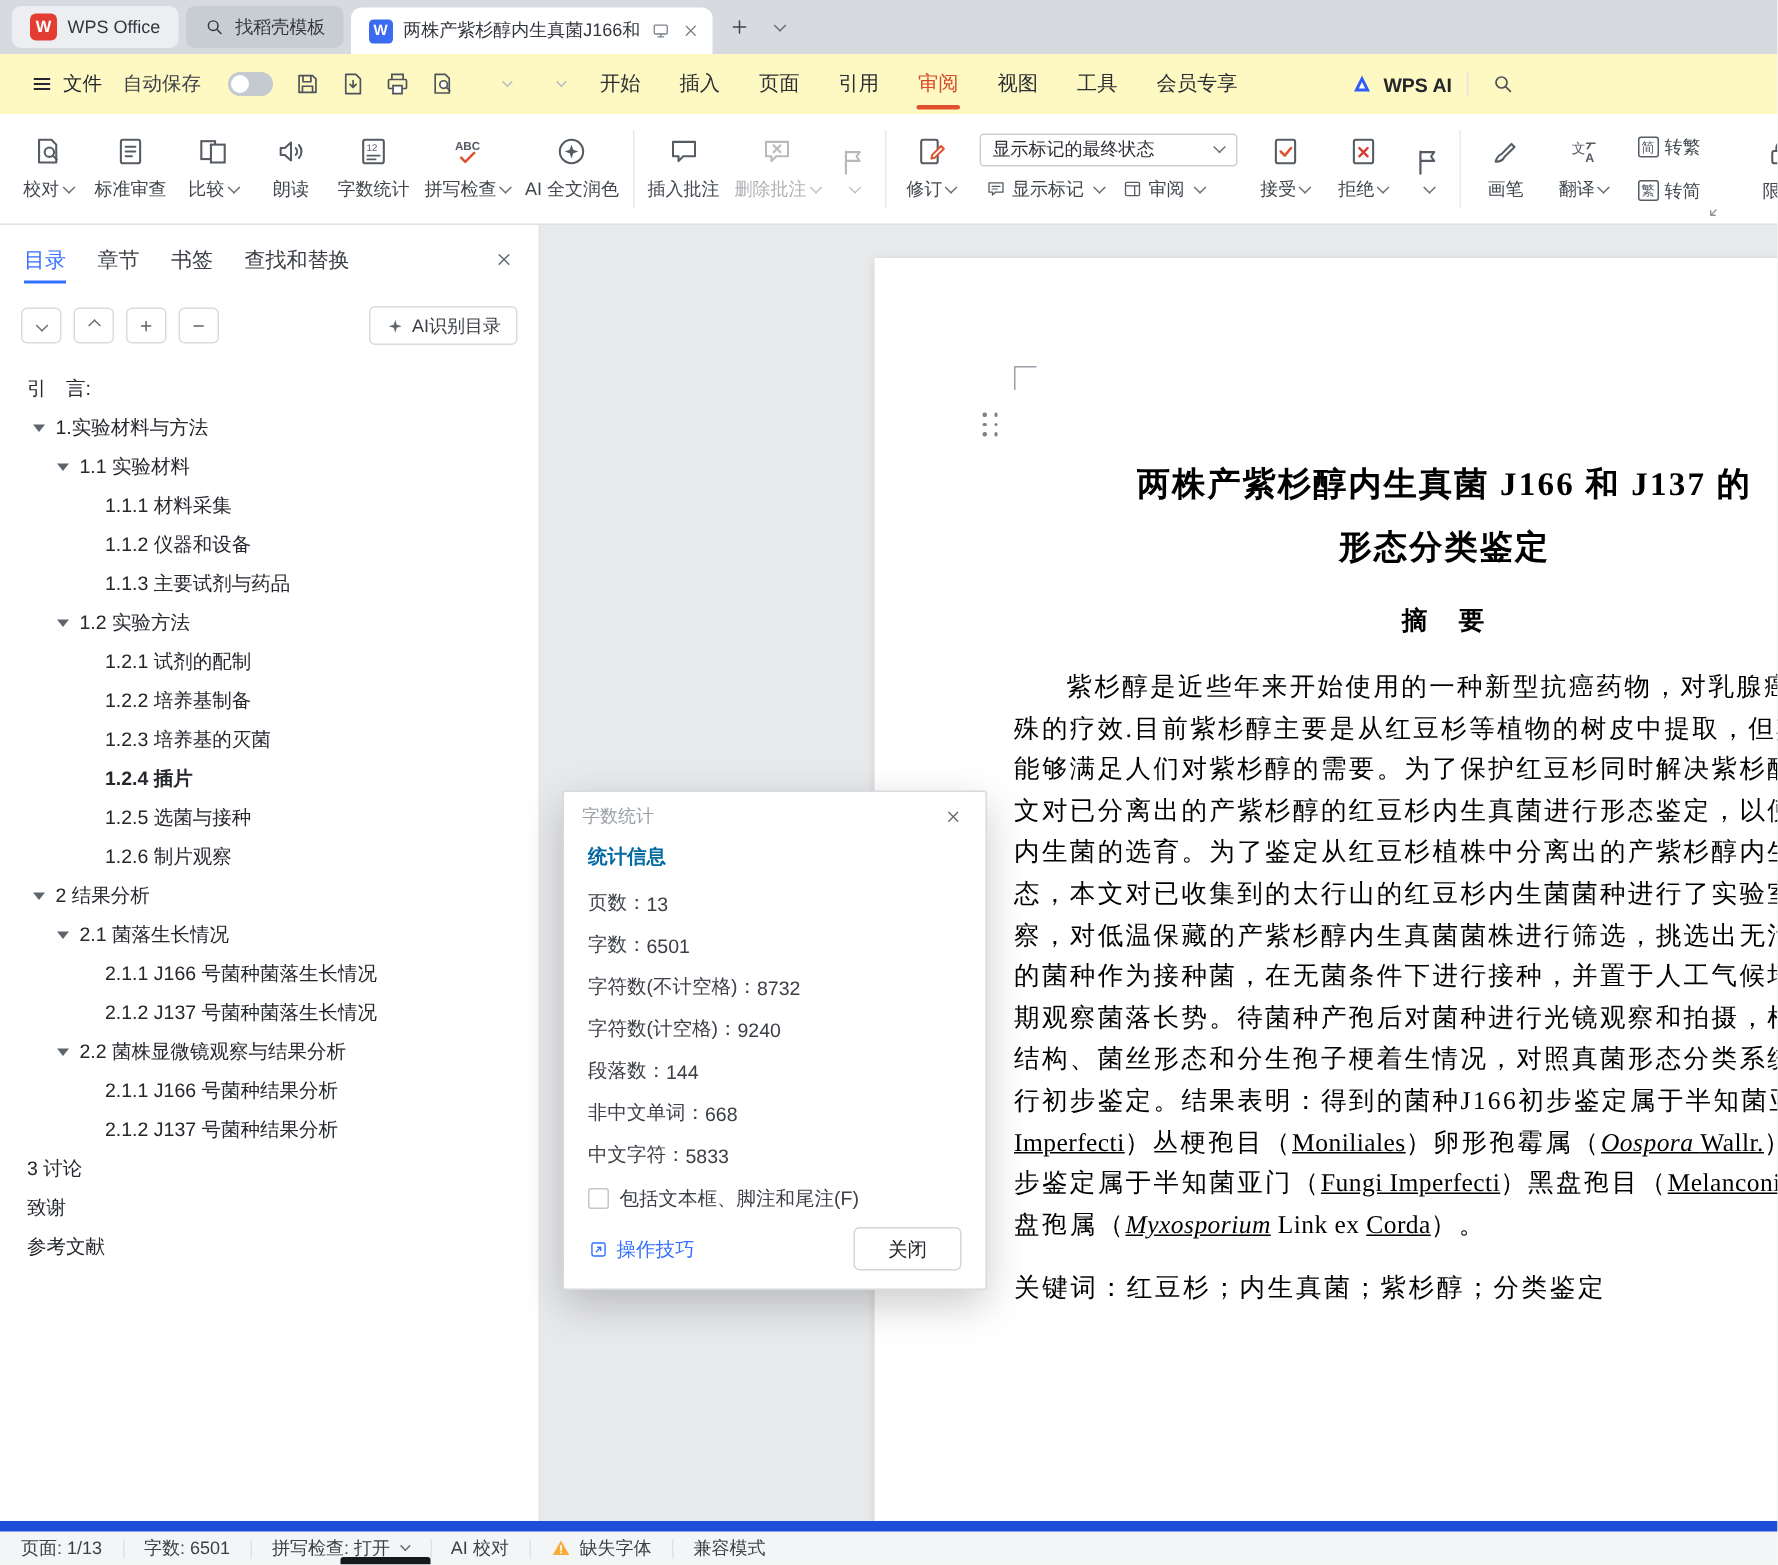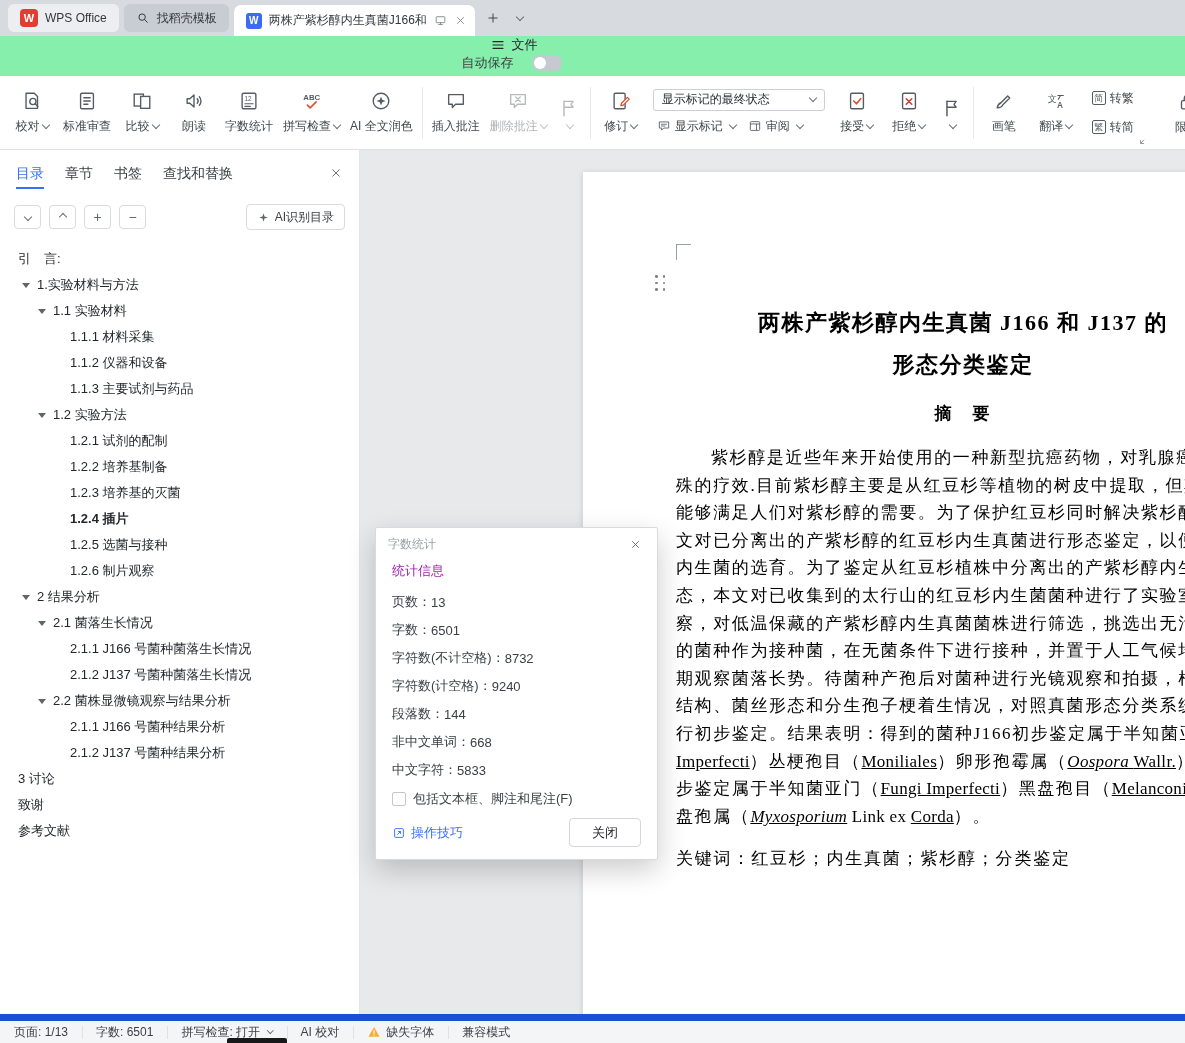--- a/index.html
+++ b/index.html
@@ -17,21 +17,21 @@
   .doc-ico { width:16px; height:16px; border-radius:3px; background:#3a6bf0; color:#fff; font-weight:bold; font-size:10px; display:flex; align-items:center; justify-content:center; }
   .wtab-label { max-width:158px; overflow:hidden; white-space:nowrap; }
   .tb-btn { width:26px; height:26px; display:flex; align-items:center; justify-content:center; color:#3f444b; border-radius:4px; }
   .dim { color:#7b818a; } .i13 { width:13px; height:13px; } .i14 { width:14px; height:14px; }
   .i16 { width:16px; height:16px; } .i18 { width:18px; height:18px; } .i22 { width:22px; height:22px; }
   .chev { width:6px; height:6px; border-right:1.4px solid #6a7077; border-bottom:1.4px solid #6a7077; transform:rotate(45deg); display:inline-block; margin-left:3px; margin-top:-3px; }
   .chev.up { transform:rotate(-135deg); margin-top:3px; }
   .chev.tiny { width:4.5px; height:4.5px; }
 
   
-  #menubar { position:absolute; top:36px; left:0; right:0; height:40px; background:#86efac; display:flex; align-items:center; padding:0 170px 0 12px;flex-direction:column; }
+  #menubar { position:absolute; top:36px; left:0; right:0; height:40px; background:#fef9c3; display:flex; align-items:center; padding:0 170px 0 12px; }
   .mb-file { display:flex; align-items:center; gap:6px; font-size:13px; color:#23262b; padding:0 8px; height:30px; }
   .mb-autosave { display:flex; align-items:center; gap:18px; font-size:13px; color:#3c4046; margin:0 10px 0 6px; }
   .toggle { width:30px; height:16px; border-radius:8px; background:#c5cad1; position:relative; }
   .toggle::after { content:""; position:absolute; left:2px; top:2px; width:12px; height:12px; border-radius:50%; background:#fff; }
   .mb-icons { display:flex; align-items:center; gap:4px; margin-right:8px; }
   .mbtn { height:26px; min-width:26px; padding:0 3px; display:flex; align-items:center; justify-content:center; color:#4d535b; border-radius:4px; }
   .mbtn.disabled { color:#b9bdc3; } .mbtn.disabled .chev { border-color:#b9bdc3; }
   #menu-items { display:flex; align-items:flex-start; }
   .menu-item { font-size:13.5px; color:#2b2e33; padding:0 13px; height:40px; line-height:40px; position:relative; }
   .menu-item.active { color:#d6492b; }
@@ -88,21 +88,21 @@
   .doc-line .u { text-decoration:underline; }
   .doc-line .i { font-style:italic; }
   .doc-line .lat { letter-spacing:0.3px; }
   .doc-keywords { font-size:17px; letter-spacing:1.8px; margin-top:17px; white-space:nowrap; }
 
   
   #wcdialog { position:absolute; left:375px; top:527px; width:283px; height:333px; background:#fff; border:1px solid #d8dade; border-radius:2px; box-shadow:0 10px 28px rgba(0,0,0,.20); z-index:50; display:flex; flex-direction:column; }
   .wc-head { height:32px; display:flex; align-items:center; justify-content:space-between; padding:0 12px; font-size:12px; color:#9aa0a6; flex:none; }
   .wc-x { width:20px; height:20px; display:flex; align-items:center; justify-content:center; color:#5f656d; }
   .wc-body { padding:2px 16px 0; flex:1; }
-  .wc-section { font-size:13px; font-weight:normal; color:#a21caf; margin-bottom:8px; }
+  .wc-section { font-size:13px; font-weight:bold; color:#0369a1; margin-bottom:8px; }
   .wc-row { font-size:13px; color:#3c4046; height:28px; display:flex; align-items:center; }
   .wc-check { display:flex; align-items:center; gap:7px; font-size:13px; color:#3c4046; margin-top:6px; }
   .cbox { width:14px; height:14px; border:1px solid #c3c7cd; border-radius:2px; background:#fff; flex:none; }
   .wc-foot { display:flex; align-items:center; justify-content:space-between; padding:10px 16px 14px; flex:none; }
   .wc-tips { display:flex; align-items:center; gap:5px; color:#3370ff; font-size:13px; }
   .wc-close-btn { width:72px; height:29px; border:1px solid #d3d6db; border-radius:4px; background:#fff; font-size:13px; color:#23262b; display:flex; align-items:center; justify-content:center; }
 
   
   #statusbar { position:absolute; left:0; right:0; bottom:0; height:29px; background:#f4f5f7; border-top:7px solid #1d4ed8; display:flex; align-items:center; padding:0 12px; font-size:12px; color:#3c4046; }
   .sb-item { padding:0 14px; display:flex; align-items:center; gap:5px; position:relative; height:29px; }

